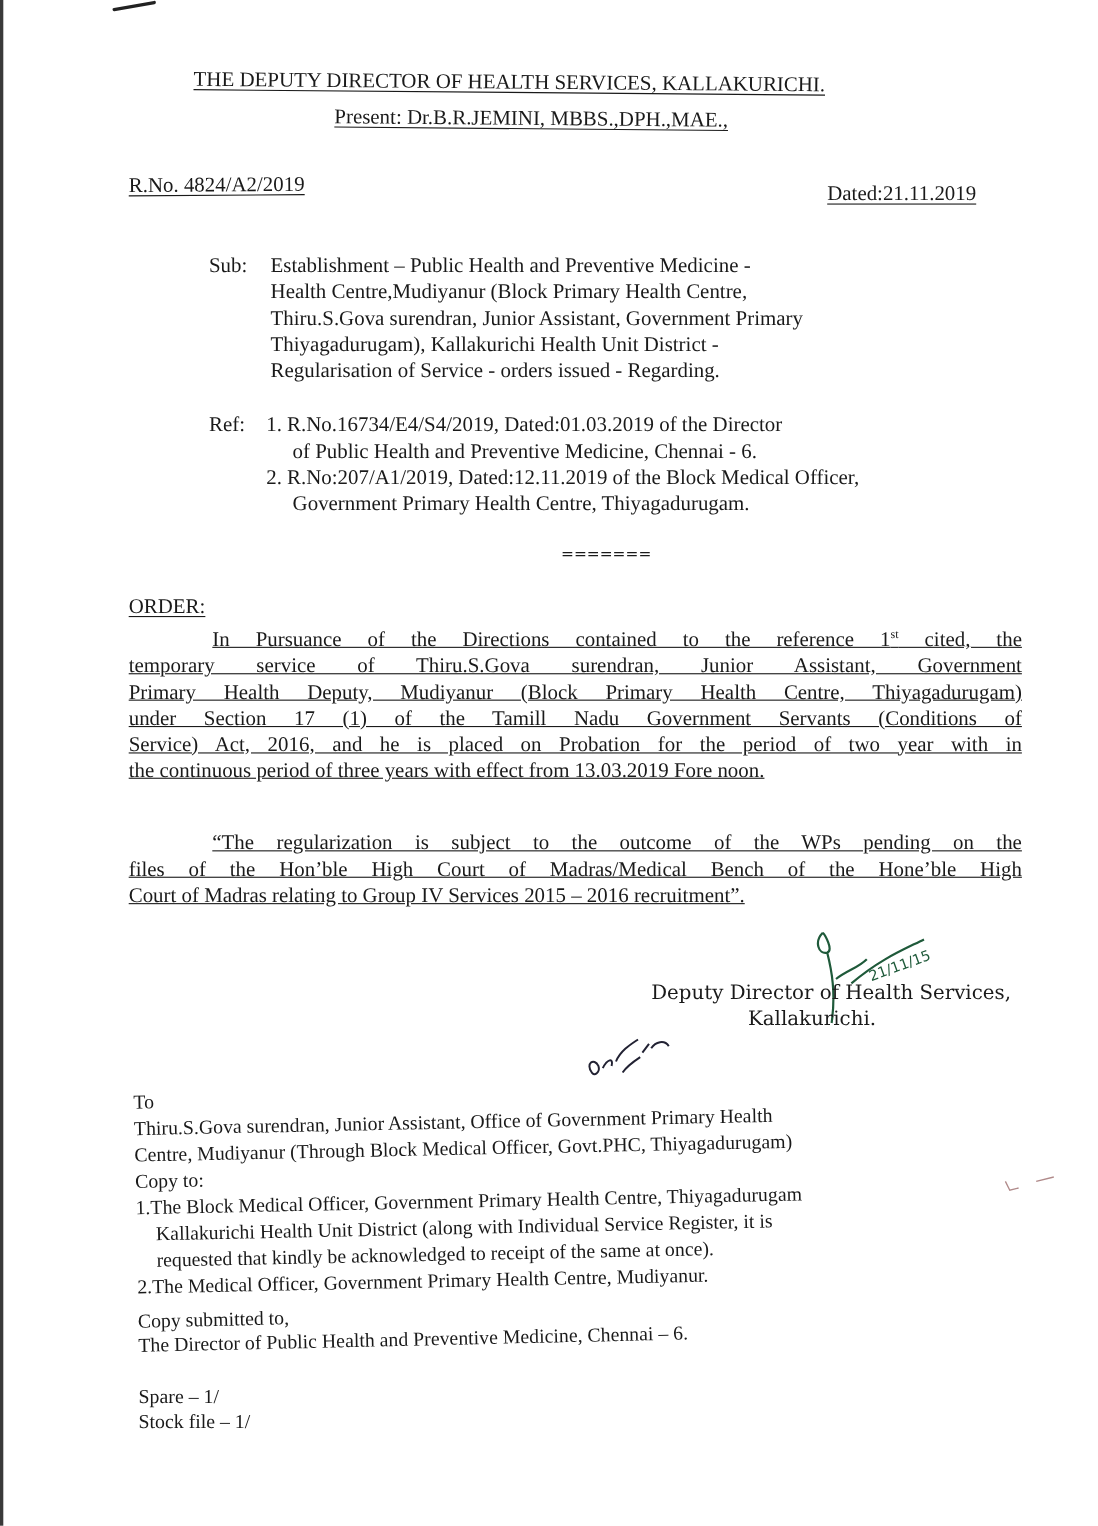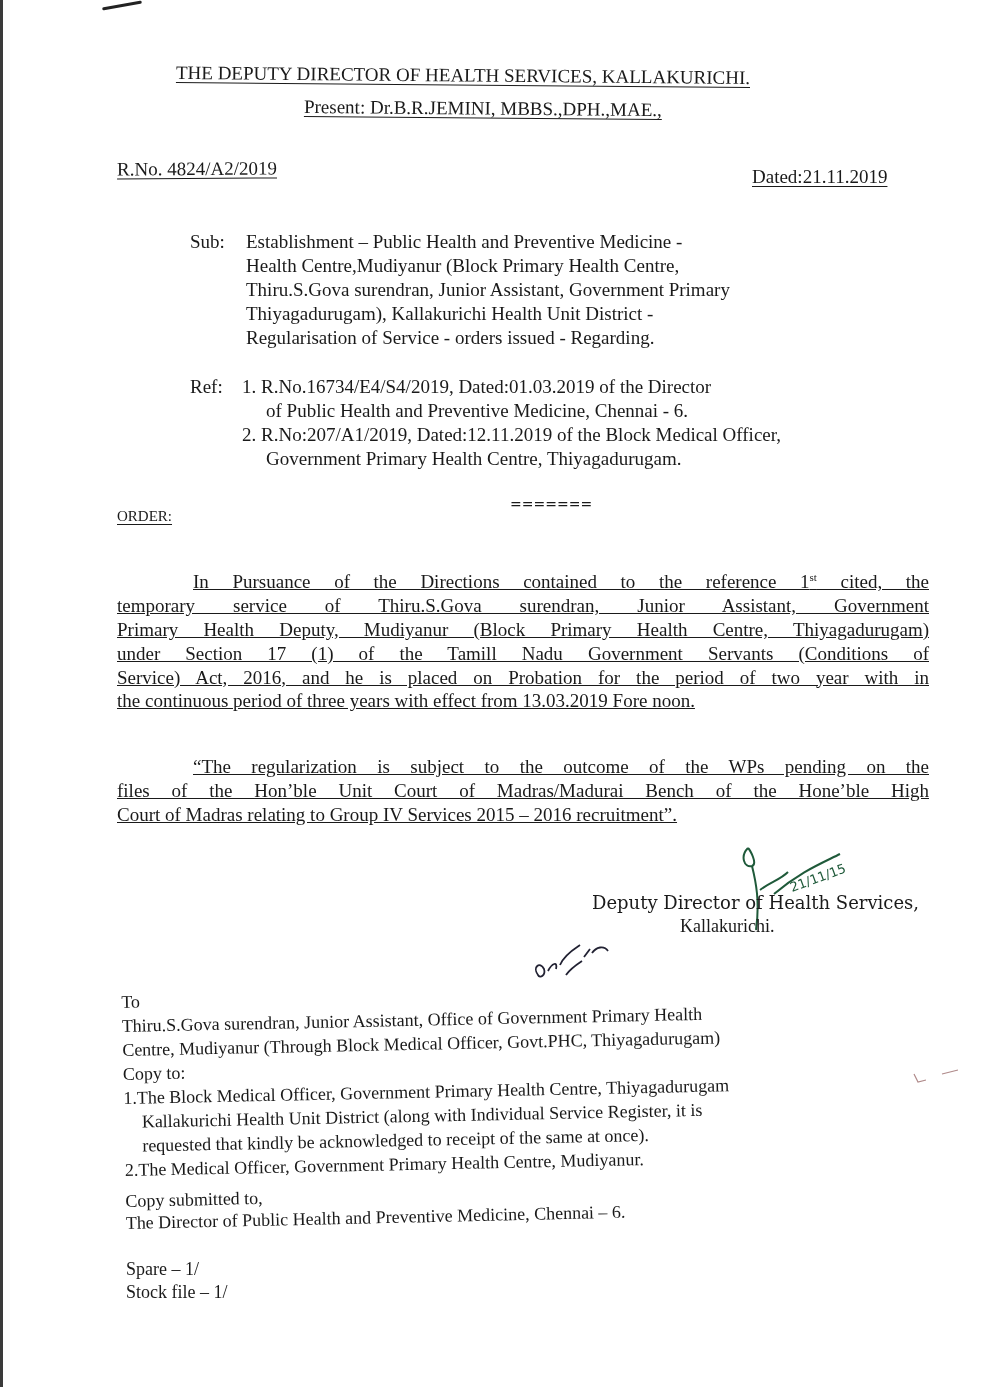--- a/index.html
+++ b/index.html
@@ -23,31 +23,31 @@
   .sub .lines { position: absolute; left: 56px; top: 0; }
   .sub .ln { display:block; }
 
   .ref { left: 190px; top: 375px; font-size: 19px; line-height: 24px; }
   .ref .lbl { position: absolute; left: 0; top: 0; text-align: right; }
   .ref .items { position: absolute; left: 52px; top: 0; }
   .ref .ln { display:block; }
   .ref .indent { padding-left: 24px; }
 
   .sep { left: 510px; top: 496px; font-size: 14px; letter-spacing: 0px; }
-  .order-h { left: 117px; top: 508px; font-size: 15px; }
+  .order-h { left: 117px; top: 541px; font-size: 19px; }
 
   .para { position: absolute; left: 117px; width: 812px; font-size: 19px; line-height: 23.8px; text-align: justify; }
   .para .ln { display: block; text-align: justify; text-align-last: justify; text-decoration: underline; }
   .para .ln.last { text-align-last: left; }
   .para .ind { padding-left: 76px; }
   .p1 { top: 566px; }
   .p2 { top: 755px; }
 
   .sig-line1 { left: 592px; top: 892px; font-size: 18px; }
-  .sig-line2 { left: 680px; top: 916px; font-size: 18px; font-family: Liberation Serif, serif; }
+  .sig-line2 { left: 680px; top: 916px; font-size: 18px; }
   .signature { position: absolute; left: 730px; top: 842px; width: 120px; height: 100px; }
   .initials { position: absolute; left: 530px; top: 935px; width: 90px; height: 55px; }
 
   .to-block { position: absolute; left: 121px; top: 990px; font-size: 18px; line-height: 24px; transform: rotate(-1.2deg); transform-origin: left top; }
   .to-block .ln { display:block; white-space: nowrap; }
   .to-block .ind { padding-left: 18px; }
 
   .submitted { position: absolute; left: 125px; top: 1190px; font-size: 18px; line-height: 22px; transform: rotate(-1.3deg); transform-origin: left top; }
   .submitted .ln { display:block; white-space: nowrap; }
   .spare { position: absolute; left: 126px; top: 1258px; font-size: 18px; line-height: 23px; }
@@ -95,21 +95,21 @@
   <span class="ln ind">In Pursuance of the Directions contained to the reference 1<sup style="font-size: 11px;">st</sup> cited, the</span>
   <span class="ln">temporary service of Thiru.S.Gova surendran, Junior Assistant, Government</span>
   <span class="ln">Primary Health Deputy, Mudiyanur (Block Primary Health Centre, Thiyagadurugam)</span>
   <span class="ln">under Section 17 (1) of the Tamill Nadu Government Servants (Conditions of</span>
   <span class="ln">Service) Act, 2016, and he is placed on Probation for the period of two year with in</span>
   <span class="ln last">the continuous period of three years with effect from  13.03.2019 Fore noon.</span>
 </div>
 
 <div class="para p2 cond">
   <span class="ln ind">“The regularization is subject to the outcome of the WPs pending on the</span>
-  <span class="ln">files of the Hon’ble Unit Court of Madras/Madurai Bench of the Hone’ble High</span>
+  <span class="ln">files of the Hon’ble High Court of Madras/Medical Bench of the Hone’ble High</span>
   <span class="ln last">Court of Madras relating to Group IV Services 2015 – 2016 recruitment”.</span>
 </div>
 
 <svg class="signature" viewBox="0 0 120 100">
   <path d="M18 6 C10 14, 14 26, 22 24 C28 22, 20 8, 18 6 M22 24 C26 40, 30 60, 26 88 M30 48 C40 40, 50 38, 58 30 M44 52 C70 30, 90 22, 110 12" fill="none" stroke="#1f5a3a" stroke-width="2"></path>
   <text x="62" y="50" font-size="13" fill="#1f5a3a" font-family="DejaVu Sans, sans-serif" transform="rotate(-20 62 50)">21/11/15</text>
 </svg>
 
 <div class="abs sig-line1">Deputy Director of Health Services,</div>
 <div class="abs sig-line2">Kallakurichi.</div>

